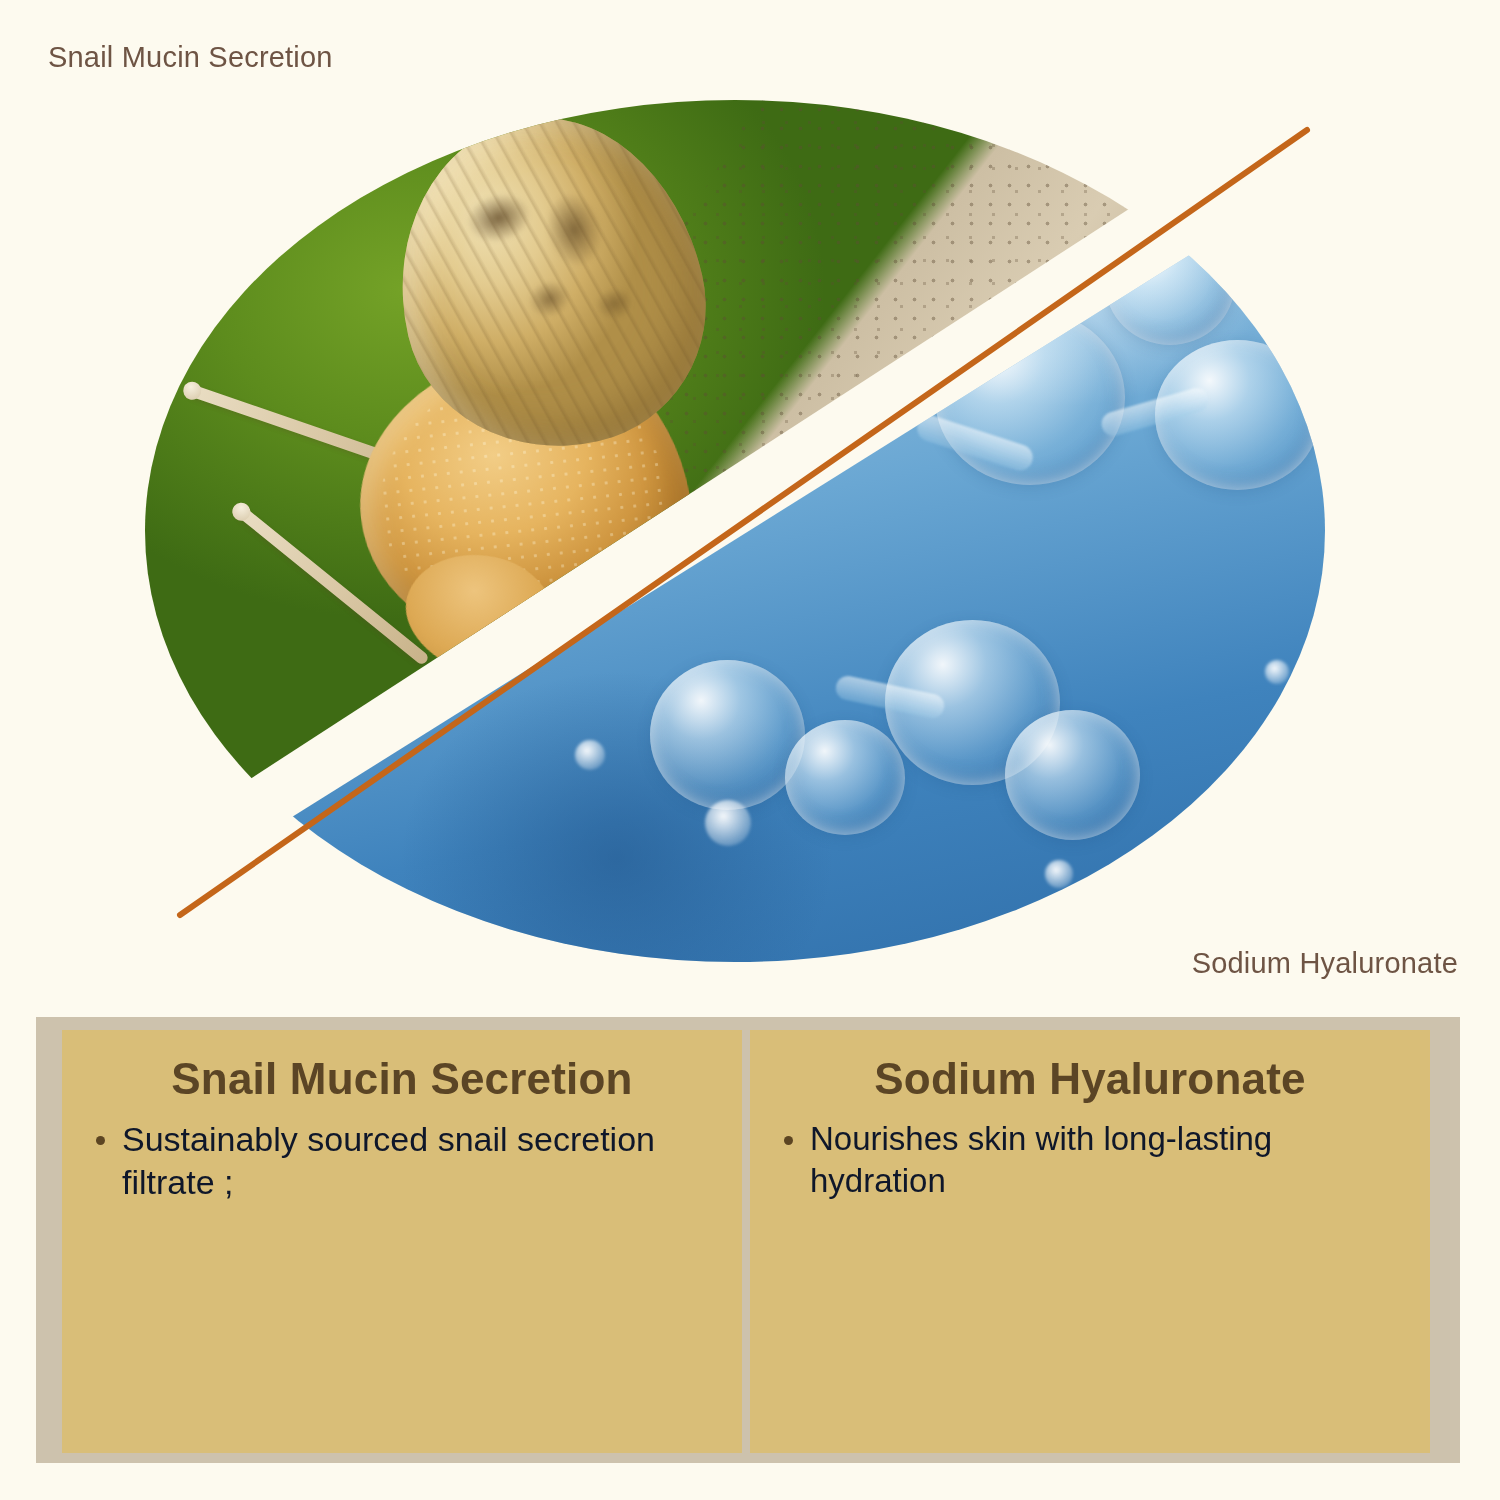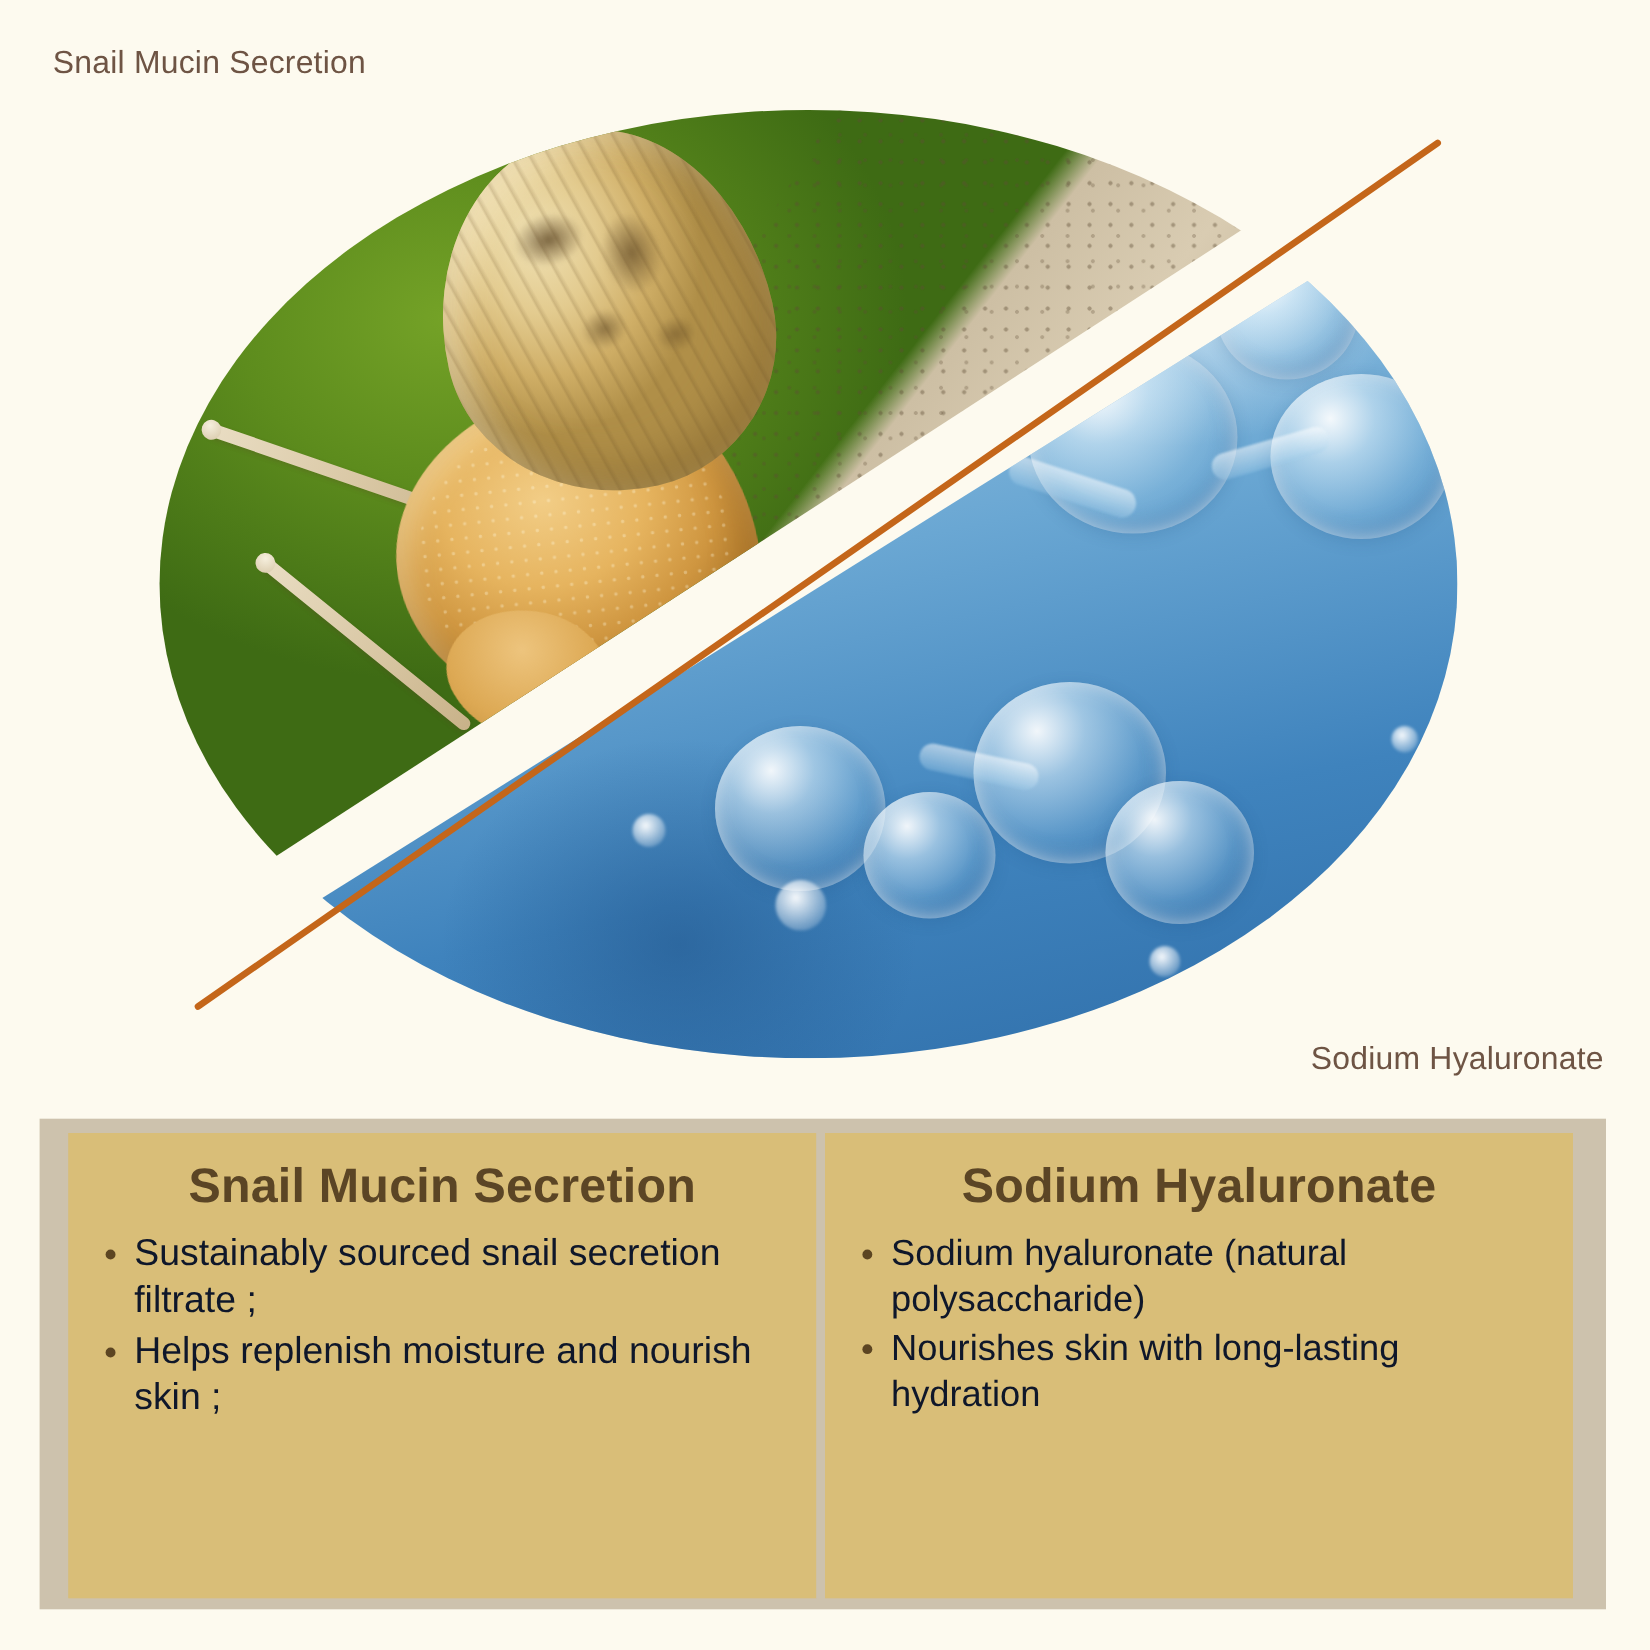--- a/index.html
+++ b/index.html
@@ -334,28 +334,26 @@
   <line x1="1307" y1="130" x2="180" y2="915" stroke="#C4661A" stroke-width="6" stroke-linecap="round"></line>
 </svg>
 
 <div class="panel-outer">
   <div class="panel-inner">
 
     <div class="panel-col col-left">
       <h2 class="panel-title">Snail Mucin Secretion</h2>
       <ul class="bullets">
         <li>Sustainably sourced snail secretion filtrate ;</li>
-        <li>Helps replenish moisture and nourish skin ;</li>
       </ul>
     </div>
 
     <div class="col-gap"></div>
 
     <div class="panel-col col-right">
       <h2 class="panel-title">Sodium Hyaluronate</h2>
       <ul class="bullets">
-        <li>Sodium hyaluronate (natural polysaccharide)</li>
         <li>Nourishes skin with long-lasting hydration</li>
       </ul>
     </div>
 
   </div>
 </div>
 
 </body></html>

